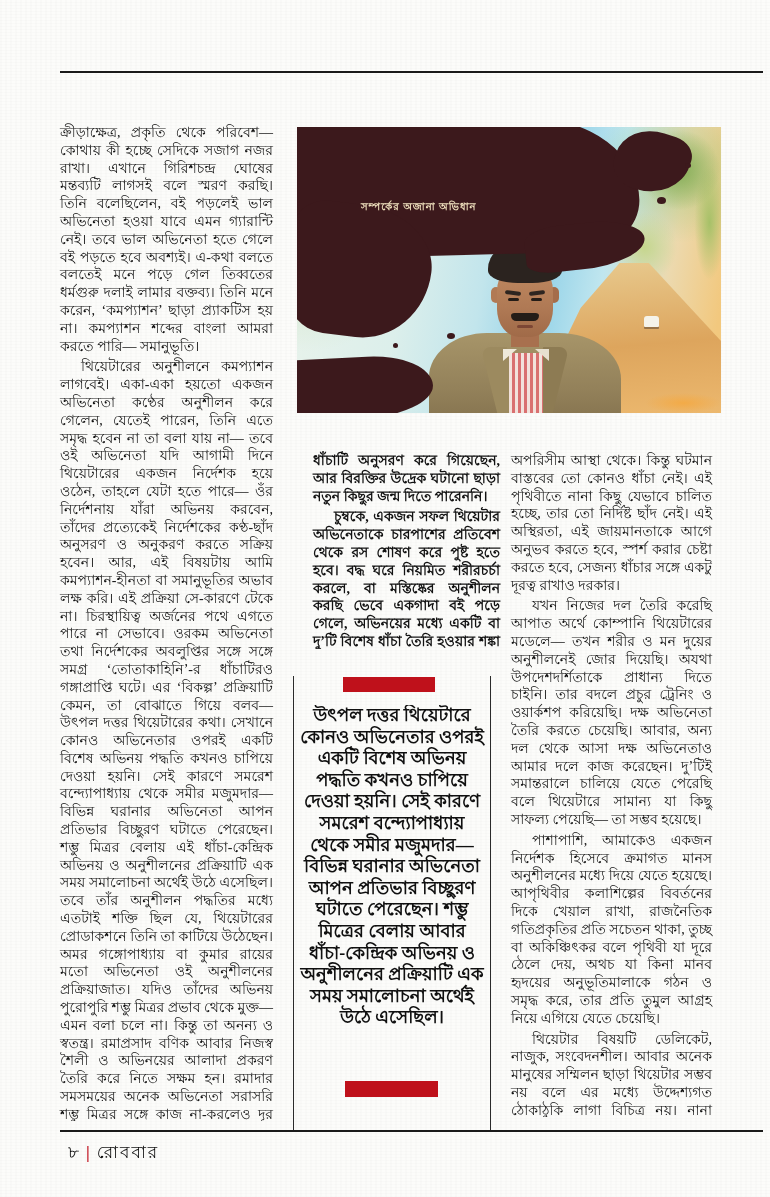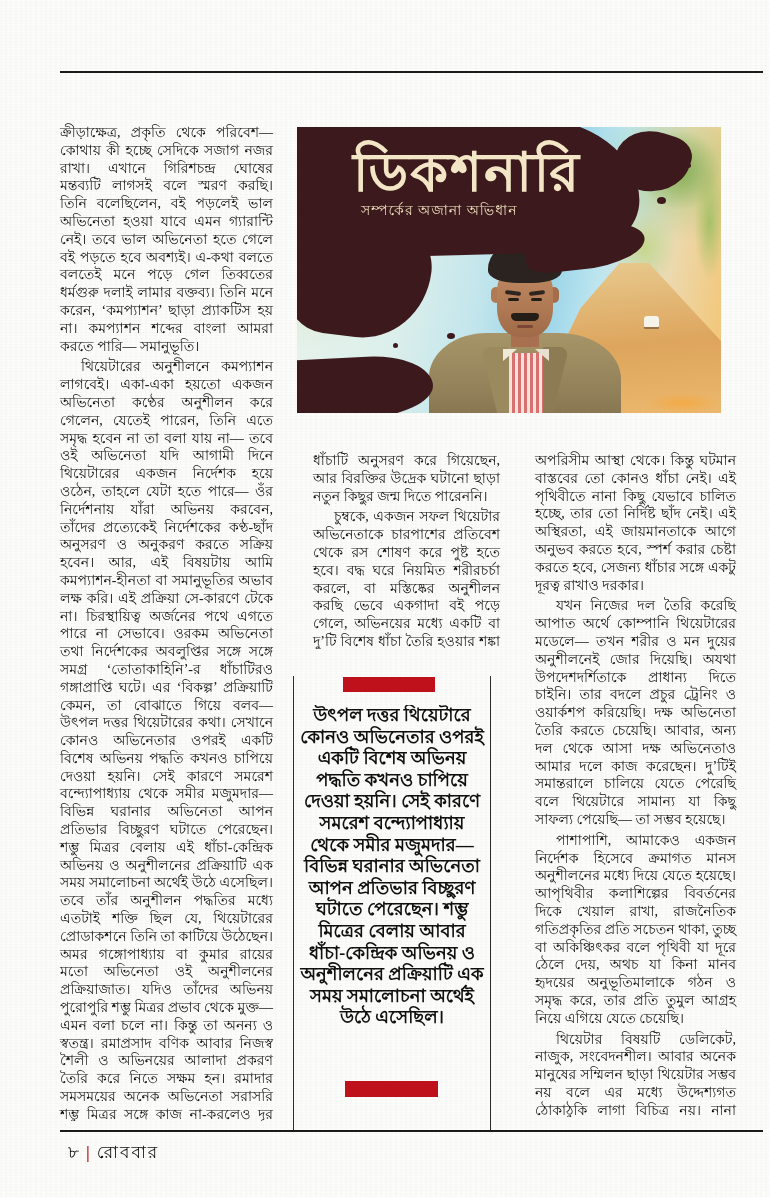--- a/index.html
+++ b/index.html
@@ -22,22 +22,22 @@
   .vrule{position:absolute;top:676px;height:454px;width:1px;background:#2b2b2b;}
   .vrule-left{left:293px;}
   .vrule-right{left:490px;}
 
   
   .col{position:absolute;font-size:14px;line-height:17.8px;text-align:justify;
        color:#121212;letter-spacing:0;}
   .col p{margin:3px;}
   .col p.indent{text-indent:1.5em;}
   .col-left{left:57px;top:121px;width:219px;height:1000px;overflow:hidden;}
-  .col-mid{left:310px;top:449px;width:193px;height:200px;overflow:hidden;}
-  .col-right{left:532px;top:449px;width:207px;height:668px;overflow:hidden;}
+  .col-mid{left:310px;top:449px;width:193px;height:200px;overflow:hidden;font-weight:bold;}
+  .col-right{left:508px;top:449px;width:207px;height:668px;overflow:hidden;}
 
   
   .photo-block{position:absolute;left:297px;top:127px;width:424px;height:286px;overflow:hidden;}
   .layer{position:absolute;}
   .sky{inset:0;
     background:
       radial-gradient(130px 100px at 90% 16%, rgba(125,190,95,0.45), transparent 70%),
       radial-gradient(120px 90px at 2% 55%, rgba(205,225,190,0.55), transparent 75%),
       linear-gradient(100deg,#eaf3eb 0%,#dcefeb 28%,#c2e5ec 45%,#96d3e8 58%,#c0e6ef 70%,#ecd9ae 84%,#f2c87e 96%);}
   .trees-right{right:-8px;top:-6px;width:130px;height:175px;
@@ -100,21 +100,21 @@
   .speck{position:absolute;background:#3c191c;border-radius:50%;z-index:4;}
   .s1{left:360px;top:70px;width:9px;height:7px;}
   .s2{left:150px;top:206px;width:8px;height:6px;}
   .s3{left:96px;top:216px;width:5px;height:5px;}
   .s4{left:388px;top:36px;width:6px;height:5px;}
 
   .feature-title{position:absolute;left:56px;top:4px;z-index:5;
     font-size:54px;font-weight:bold;color:#f3e6c6;letter-spacing:2px;
     font-family:"Liberation Serif","DejaVu Serif",serif;}
   .feature-subtitle{position:absolute;left:64px;top:72px;z-index:5;
-    font-size:14px;font-weight:normal;color:#efe0bd;letter-spacing:1px;}
+    font-size:10px;font-weight:bold;color:#efe0bd;letter-spacing:1px;}
 
   .caption{position:absolute;left:340px;top:417px;width:400px;
     text-align:right;font-size:12.5px;color:#1c1c1c;}
 
   
   .pq-bar{position:absolute;background:#bf111b;}
   .pq-bar-top{left:343px;top:677px;width:92px;height:15px;}
   .pq-bar-bottom{left:345px;top:1081px;width:93px;height:16px;}
   .pq-text{position:absolute;left:299px;top:705px;width:186px;height:372px;overflow:hidden;
     text-align:center;font-size:18px;font-weight:bold;line-height:21.6px;color:#101010;}
@@ -166,21 +166,20 @@
     <div class="brush brush-main"></div>
     <div class="brush brush-left"></div>
     <div class="brush brush-tail"></div>
     <div class="brush brush-mid"></div>
     <div class="brush brush-bottom"></div>
     <div class="speck s1"></div>
     <div class="speck s2"></div>
     <div class="speck s3"></div>
     <div class="speck s4"></div>
 
-    <div class="feature-title">ডিকশনারি</div>
     <div class="feature-subtitle">সম্পর্কের অজানা অভিধান</div>
   </div>
 
 
   <div class="col col-mid">
     <p>ধাঁচাটি অনুসরণ করে গিয়েছেন, আর বিরক্তির উদ্রেক ঘটানো ছাড়া নতুন কিছুর জন্ম দিতে পারেননি।</p>
     <p class="indent">চুম্বকে, একজন সফল থিয়েটার অভিনেতাকে চারপাশের প্রতিবেশ থেকে রস শোষণ করে পুষ্ট হতে হবে। বদ্ধ ঘরে নিয়মিত শরীরচর্চা করলে, বা মস্তিষ্কের অনুশীলন করছি ভেবে একগাদা বই পড়ে গেলে, অভিনয়ের মধ্যে একটি বা দু’টি বিশেষ ধাঁচা তৈরি হওয়ার শঙ্কা থাকে। এমন ধাঁচা তৈরি হয় পদ্ধতির প্রতি</p>
   </div>
 
   <div class="col col-right">

